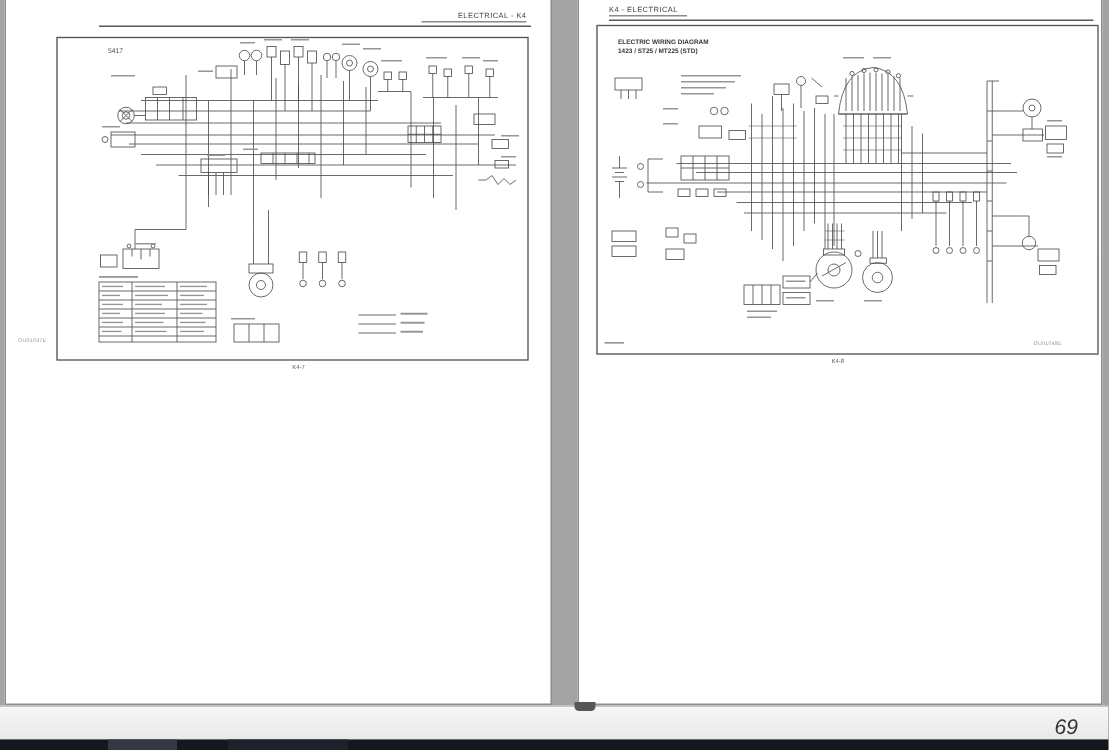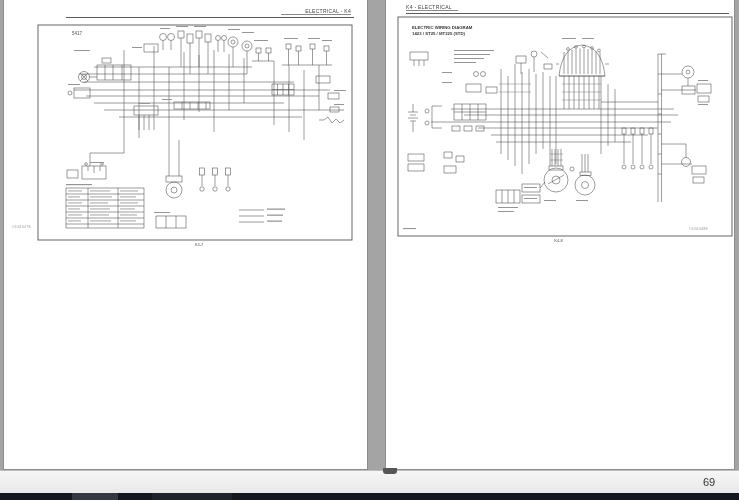--- a/index.html
+++ b/index.html
@@ -30,21 +30,21 @@
   
   #toolbar {
     position:absolute; left:0; top:470px; width:739px; height:23px;
     background:linear-gradient(#f6f6f6,#e9e9e9);
     border-top:1px solid #bdbdbd;
   }
   #splitter-notch {
     position:absolute; left:383px; top:468px; width:14px; height:6px;
     background:#565656; border-radius:0 0 3px 3px; z-index:4;
   }
-  #zoom-text { position:absolute; left:703px; top:476px; font-size:11px; color:#333; white-space:nowrap; }
+  #zoom-text { position:absolute; left:703px; top:476px; font-size:14px; color:#333; white-space:nowrap;font-style:italic; }
 
   
   #taskbar { position:absolute; left:0; top:493px; width:739px; height:7px; background:#14171e; }
   #taskbar .seg1 { position:absolute; left:72px; width:46px; height:7px; background:#343841; }
   #taskbar .seg2 { position:absolute; left:152px; width:80px; height:7px; background:#1e222b; }
 
   svg text { font-family:"Liberation Sans", sans-serif; }
 </style>
 </head>
 <body>

